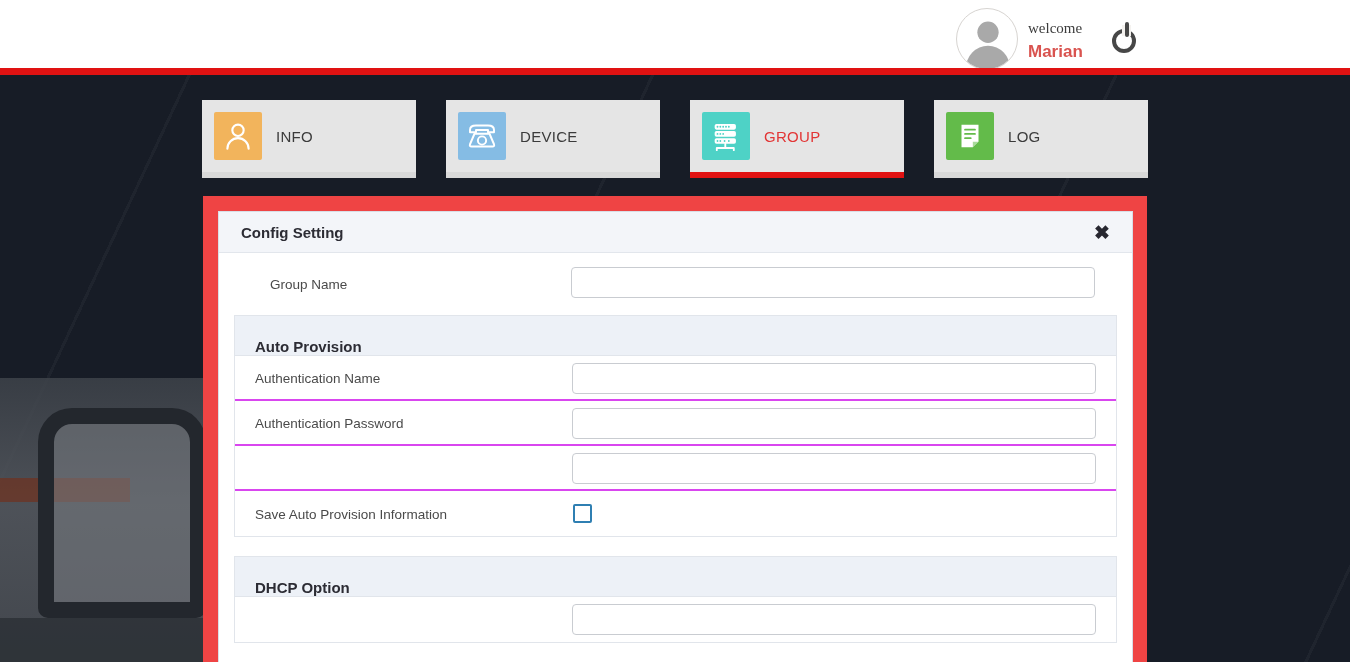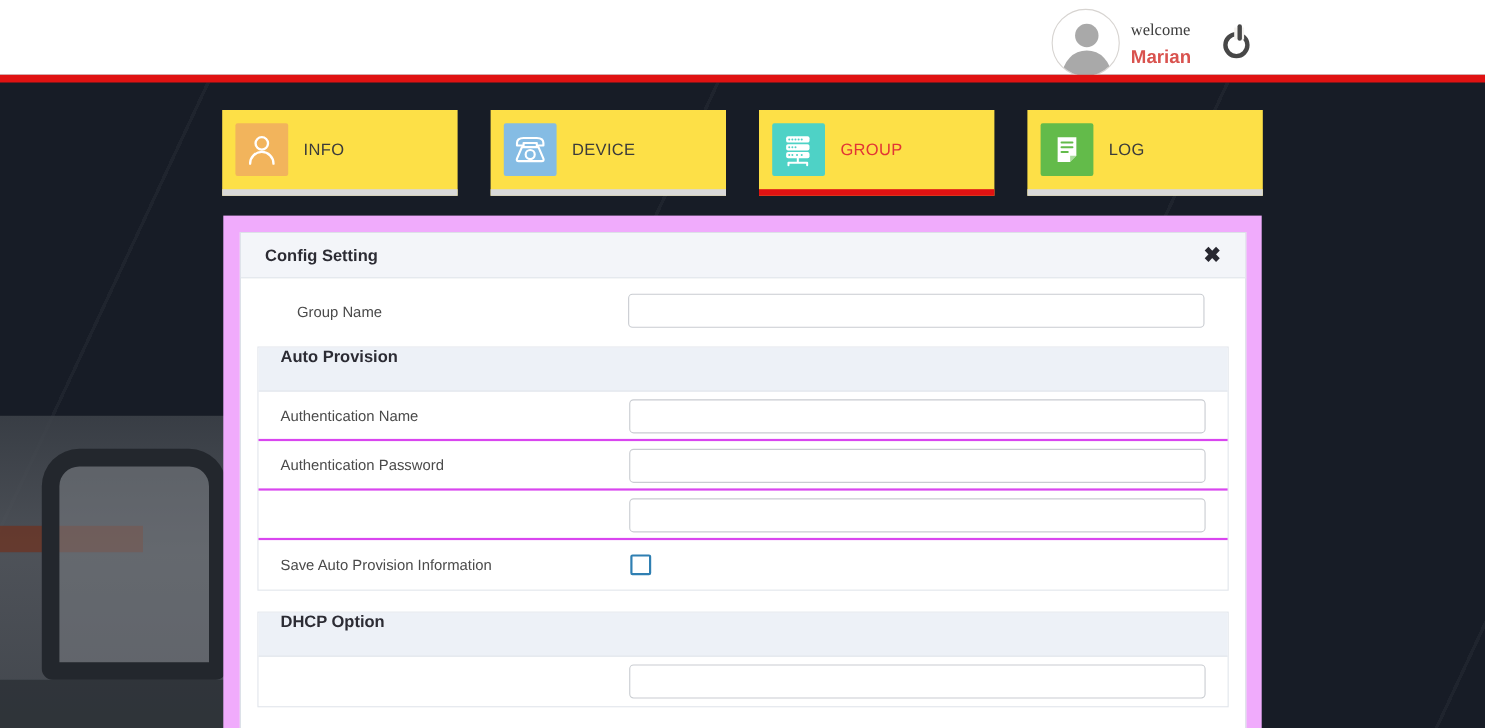--- a/index.html
+++ b/index.html
@@ -63,40 +63,40 @@
   .power-bar  { position:absolute; left:14.5px; top:0; width:4.5px; height:15px; background:#474747; border-radius:2px; }
 
   .red-bar { position:absolute; left:0; top:68px; width:1350px; height:7px; background:#e01212; }
 
   
   .tabs {
     position:absolute; left:202px; top:100px; width:946px;
     display:flex; gap:30px;
   }
   .tab-card {
-    width:242px; height:78px; background:#fde047;
+    width:242px; height:78px; background:#e5e5e5;
     border-bottom:6px solid #d9d9d9;
     display:flex; align-items:center; cursor:pointer;
   }
   .tab-card.active { border-bottom-color:#e01212; }
   .tab-icon {
     width:48px; height:48px; margin:0 14px 0 12px; border-radius:2px;
     display:flex; align-items:center; justify-content:center; flex:0 0 auto;
   }
   .tab-icon.info   { background:#f2b45c; }
   .tab-icon.device { background:#85bce4; }
   .tab-icon.group  { background:#4ed2c6; }
   .tab-icon.log    { background:#63bb4a; }
   .tab-label { font-size:15px; color:#3b3b3b; letter-spacing:.3px; }
   .tab-card.active .tab-label { color:#e23535; }
 
   
   .panel {
     position:absolute; left:203px; top:196px; width:944px; height:466px;
-    background:#f0abfc;
+    background:#ef4444;
   }
   .config-box {
     position:absolute; left:15px; top:15px; width:915px; height:452px;
     border:1px solid #d9dee6; background:#fff;
   }
   .config-header {
     height:41px; background:#f3f5f9; border-bottom:1px solid #e2e6ec;
     display:flex; align-items:center; justify-content:space-between;
     padding:0 22px;
   }
@@ -116,21 +116,21 @@
     font-size:13px; color:#333; padding:0 8px; outline:none;
   }
 
   .section {
     margin:0 15px 0 15px; width:883px;
     border:1px solid #e1e5eb; background:#fff;
   }
   .section.dhcp { margin-top:19px; }
   .section-header {
     height:40px; background:#edf1f7; border-bottom:1px solid #e1e5eb;
-    display:flex; align-items:flex-start; padding-left:20px;
+    display:flex; align-items:flex-end; padding-left:20px;
   }
   .section-title { font-size:15px; font-weight:bold; color:#2c2c34; }
   .field-row {
     position:relative; height:45px; border-bottom:2px solid #d946ef;
   }
   .field-row:last-child { border-bottom:none; }
   .field-row .field-label { position:absolute; left:20px; top:50%; transform:translateY(-50%); }
   .field-row .text-input  { position:absolute; left:337px; top:7px; }
   .checkbox {
     position:absolute; left:338px; top:13px; width:19px; height:19px;

